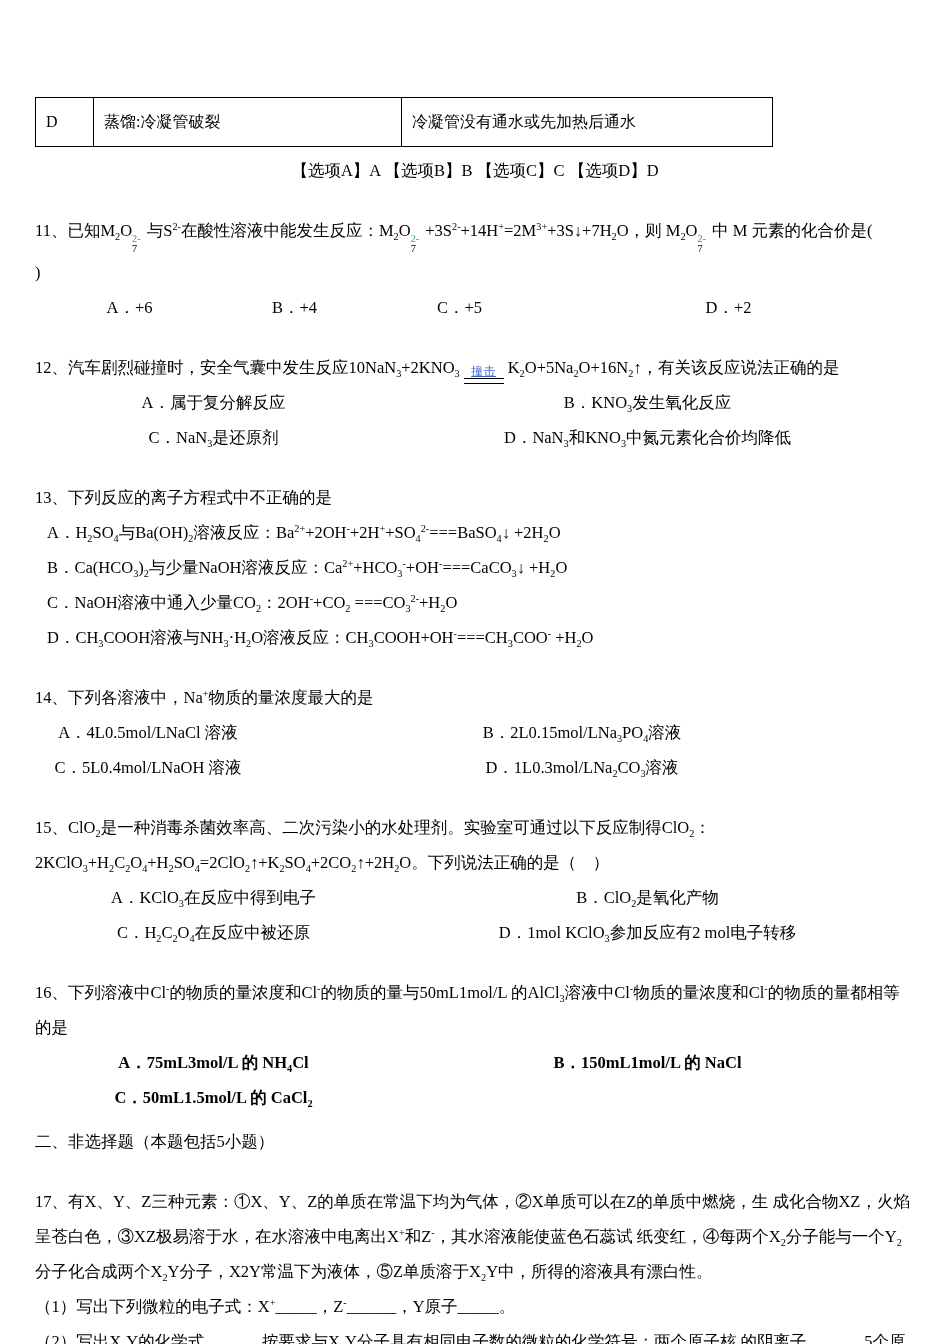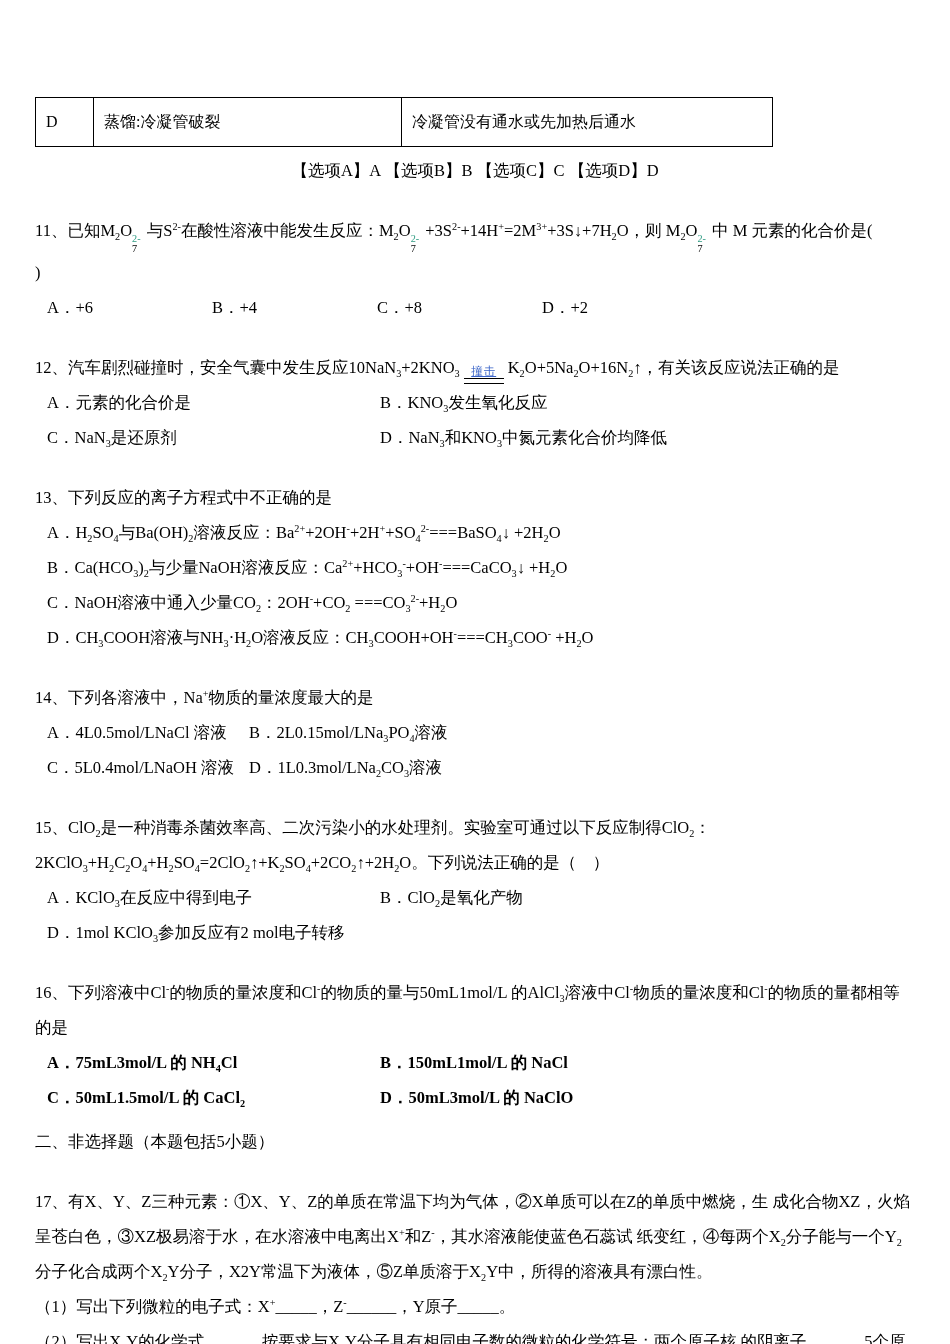--- a/index.html
+++ b/index.html
@@ -11,21 +11,21 @@
   table.tbl{border-collapse:collapse;table-layout:fixed;width:674px;}
   .tbl td{border:1px solid #000;padding:2px 10px;height:44px;font-size:16px;vertical-align:middle;}
   .col-opt{width:37px;}
   .col-op{width:287px;}
   .col-reason{width:350px;}
   .line{font-size:16.5px;line-height:35px;margin:0;}
   .wrap{text-align:left;}
   .answer-line{margin-top:6px;text-align:center;}
   .q{margin-top:25px;}
   .indent{padding-left:12px;}
-  .opts{display:grid;font-size:16.5px;line-height:35px;padding-left:12px;}
+  .opts{display:grid;font-size:16.5px;line-height:35px;padding-left:12px;text-align:center;}
   .cols4{grid-template-columns:165px 165px 165px auto;}
   .cols2{grid-template-columns:333px auto;}
   .cols2n{grid-template-columns:202px auto;}
   .bold{font-weight:700;}
   sup,sub{font-size:0.62em;line-height:0;}
   
   .stack{display:inline-flex;flex-direction:column;align-items:flex-start;line-height:1.05;
          font-size:0.62em;vertical-align:-0.55em;margin:0 2px 0 0;}
   .stk-top{color:var(--teal,#2e9b82);}
   .stk-bot{color:#000;}
@@ -61,34 +61,34 @@
           <span class="stk-top">2-</span>
           <span class="stk-bot">7</span>
         </span> +3S<sup>2-</sup>+14H<sup>+</sup>=2M<sup>3+</sup>+3S↓+7H<sub>2</sub>O，则 M<sub>2</sub>O<span class="stack">
           <span class="stk-top">2-</span>
           <span class="stk-bot">7</span>
         </span> 中 M 元素的化合价是(</p>
     <p class="line">)</p>
     <div class="opts cols4">
       <span>A．+6</span>
       <span>B．+4</span>
-      <span>C．+8</span>
+      <span>C．+5</span>
       <span>D．+2</span>
     </div>
   </section>
 
   <section class="q">
     <p class="line wrap">
       <span>12、汽车剧烈碰撞时，安全气囊中发生反应10NaN<sub>3</sub>+2KNO<sub>3</sub></span><span class="rxn">
           <span class="rxn-cond">撞击</span>
           <span class="rxn-line"></span>
         </span><span>K<sub>2</sub>O+5Na<sub>2</sub>O+16N<sub>2</sub>↑，有关该反应说法正确的是</span>
     </p>
     <div class="opts cols2">
-      <span>A．元素的化合价是</span>
+      <span>A．属于复分解反应</span>
       <span>B．KNO<sub>3</sub>发生氧化反应</span>
       <span>C．NaN<sub>3</sub>是还原剂</span>
       <span>D．NaN<sub>3</sub>和KNO<sub>3</sub>中氮元素化合价均降低</span>
     </div>
   </section>
 
   <section class="q">
     <p class="line">13、下列反应的离子方程式中不正确的是</p>
     <p class="line indent">A．H<sub>2</sub>SO<sub>4</sub>与Ba(OH)<sub>2</sub>溶液反应：Ba<sup>2+</sup>+2OH<sup>-</sup>+2H<sup>+</sup>+SO<sub>4</sub><sup>2-</sup>===BaSO<sub>4</sub>↓ +2H<sub>2</sub>O</p>
     <p class="line indent">B．Ca(HCO<sub>3</sub>)<sub>2</sub>与少量NaOH溶液反应：Ca<sup>2+</sup>+HCO<sub>3</sub><sup>-</sup>+OH<sup>-</sup>===CaCO<sub>3</sub>↓ +H<sub>2</sub>O</p>
@@ -104,31 +104,31 @@
       <span>C．5L0.4mol/LNaOH 溶液</span>
       <span>D．1L0.3mol/LNa<sub>2</sub>CO<sub>3</sub>溶液</span>
     </div>
   </section>
 
   <section class="q">
     <p class="line wrap">15、ClO<sub>2</sub>是一种消毒杀菌效率高、二次污染小的水处理剂。实验室可通过以下反应制得ClO<sub>2</sub>：2KClO<sub>3</sub>+H<sub>2</sub>C<sub>2</sub>O<sub>4</sub>+H<sub>2</sub>SO<sub>4</sub>=2ClO<sub>2</sub>↑+K<sub>2</sub>SO<sub>4</sub>+2CO<sub>2</sub>↑+2H<sub>2</sub>O。下列说法正确的是（　）</p>
     <div class="opts cols2">
       <span>A．KClO<sub>3</sub>在反应中得到电子</span>
       <span>B．ClO<sub>2</sub>是氧化产物</span>
+      <span>C．H<sub>2</sub>C<sub>2</sub>O<sub>4</sub>在反应中被还原</span>
       <span>D．1mol KClO<sub>3</sub>参加反应有2 mol电子转移</span>
     </div>
   </section>
 
   <section class="q">
     <p class="line wrap">16、下列溶液中Cl<sup>-</sup>的物质的量浓度和Cl<sup>-</sup>的物质的量与50mL1mol/L 的AlCl<sub>3</sub>溶液中Cl<sup>-</sup>物质的量浓度和Cl<sup>-</sup>的物质的量都相等的是</p>
     <div class="opts cols2 bold">
       <span>A．75mL3mol/L 的 NH<sub>4</sub>Cl</span>
       <span>B．150mL1mol/L 的 NaCl</span>
       <span>C．50mL1.5mol/L 的 CaCl<sub>2</sub></span>
-      <span>D．50mL3mol/L 的 NaClO</span>
     </div>
   </section>
 
   <p class="line section-title">二、非选择题（本题包括5小题）</p>
 
   <section class="q">
     <p class="line wrap">17、有X、Y、Z三种元素：①X、Y、Z的单质在常温下均为气体，②X单质可以在Z的单质中燃烧，生 成化合物XZ，火焰呈苍白色，③XZ极易溶于水，在水溶液中电离出X<sup>+</sup>和Z<sup>-</sup>，其水溶液能使蓝色石蕊试 纸变红，④每两个X<sub>2</sub>分子能与一个Y<sub>2</sub>分子化合成两个X<sub>2</sub>Y分子，X2Y常温下为液体，⑤Z单质溶于X<sub>2</sub>Y中，所得的溶液具有漂白性。</p>
     <p class="line wrap">（1）写出下列微粒的电子式：X<sup>+</sup>_____，Z<sup>-</sup>______，Y原子_____。</p>
     <p class="line wrap">（2）写出X<sub>2</sub>Y的化学式_____。按要求与X<sub>2</sub>Y分子具有相同电子数的微粒的化学符号：两个原子核 的阴离子_____，5个原子核的分子_____。</p>
   </section>

